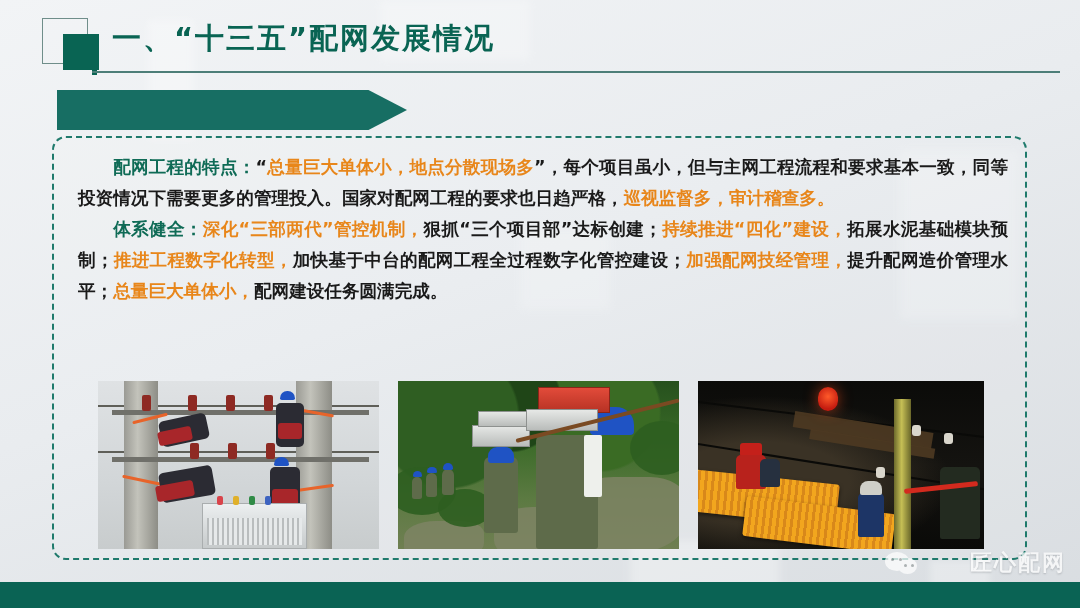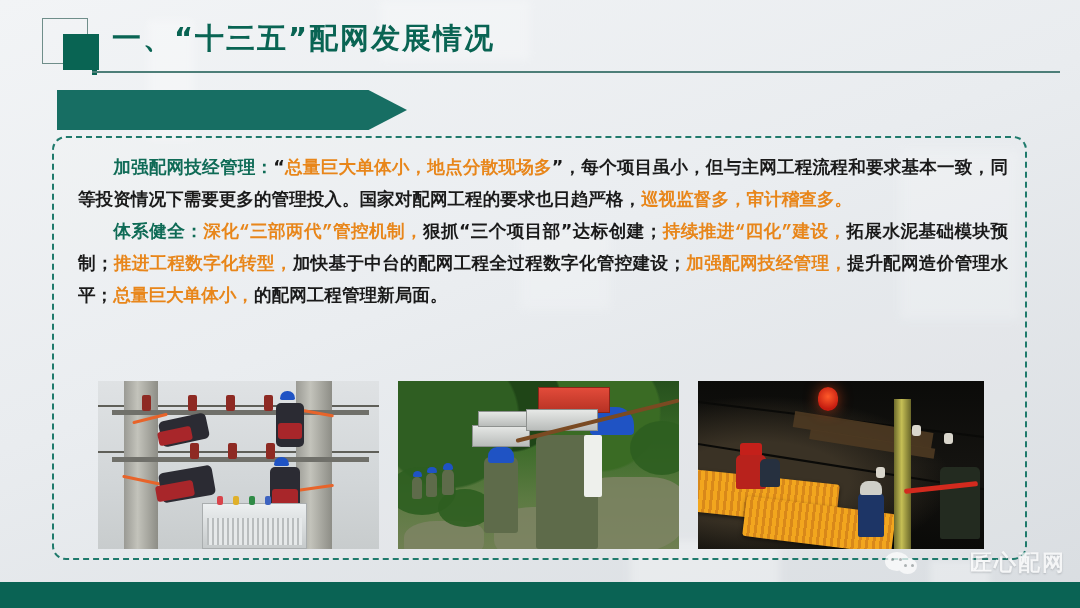--- a/index.html
+++ b/index.html
@@ -120,21 +120,21 @@
     width: 930px;
     font-size: 17.6px;
     line-height: 31px;
     color: #1a1a1a;
     font-weight: bold;
     text-align: justify;
     text-justify: inter-ideograph;
   }
   .copy p { margin: 0; text-indent: 2em; }
   .lead    { color: #0f6b56; }
-  .hl      { color: #e8861a; font-family: Liberation Mono, monospace; }
+  .hl      { color: #e8861a; }
 
   
   .photos {
     position: absolute;
     left: 98px; top: 381px;
     width: 886px; height: 168px;
     display: flex;
     gap: 19px;
   }
   .photo {
@@ -345,22 +345,22 @@
   <div class="header-rule"></div>
 </div>
 
 <div class="banner">
   <div class="banner-body"></div>
 </div>
 
 <div class="content-box"></div>
 
 <div class="copy">
-  <p><span class="lead">加强配网技经管理：</span><span>“</span><span class="hl">总量巨大单体小，地点分散现场多</span><span>”，每个项目虽小，但与主网工程流程和要求基本一致，同等投资情况下需要更多的管理投入。国家对配网工程的要求也日趋严格，</span><span class="hl">巡视监督多，审计稽查多。</span></p>
-  <p><span class="lead">体系健全：</span><span class="hl">深化“三部两代”管控机制，</span><span>狠抓“三个项目部”达标创建；</span><span class="hl">持续推进“四化”建设，</span><span>拓展水泥基础模块预制；</span><span class="hl">推进工程数字化转型，</span><span>加快基于中台的配网工程全过程数字化管控建设；</span><span class="hl">加强配网技经管理，</span><span>提升配网造价管理水平；</span><span class="hl">总量巨大单体小，</span><span>的配网工程管理新局面。</span></p>
+  <p><span class="lead">配网工程的特点：</span><span>“</span><span class="hl">总量巨大单体小，地点分散现场多</span><span>”，每个项目虽小，但与主网工程流程和要求基本一致，同等投资情况下需要更多的管理投入。国家对配网工程的要求也日趋严格，</span><span class="hl">巡视监督多，审计稽查多。</span></p>
+  <p><span class="lead">体系健全：</span><span class="hl">深化“三部两代”管控机制，</span><span>狠抓“三个项目部”达标创建；</span><span class="hl">持续推进“四化”建设，</span><span>拓展水泥基础模块预制；</span><span class="hl">推进工程数字化转型，</span><span>加快基于中台的配网工程全过程数字化管控建设；</span><span class="hl">加强配网技经管理，</span><span>提升配网造价管理水平；</span><span class="hl">总量巨大单体小，</span><span>配网建设任务圆满完成。</span></p>
 </div>
 
 <div class="photos">
 
   <div class="photo photo-1 p1">
     <div class="p1-sky"></div>
     <div class="wire" style="top:24px;"></div>
     <div class="wire" style="top:70px;"></div>
     <div class="pole pole-l"></div>
     <div class="pole pole-r"></div>

